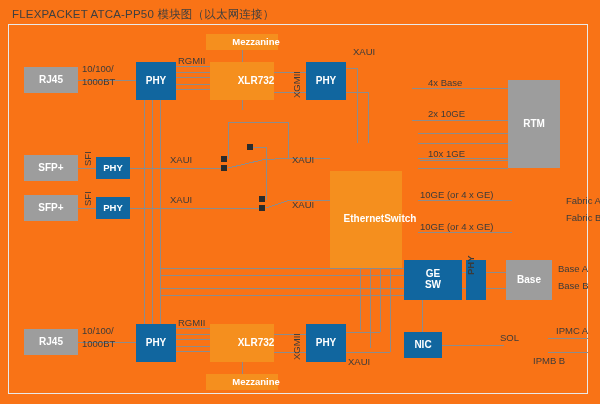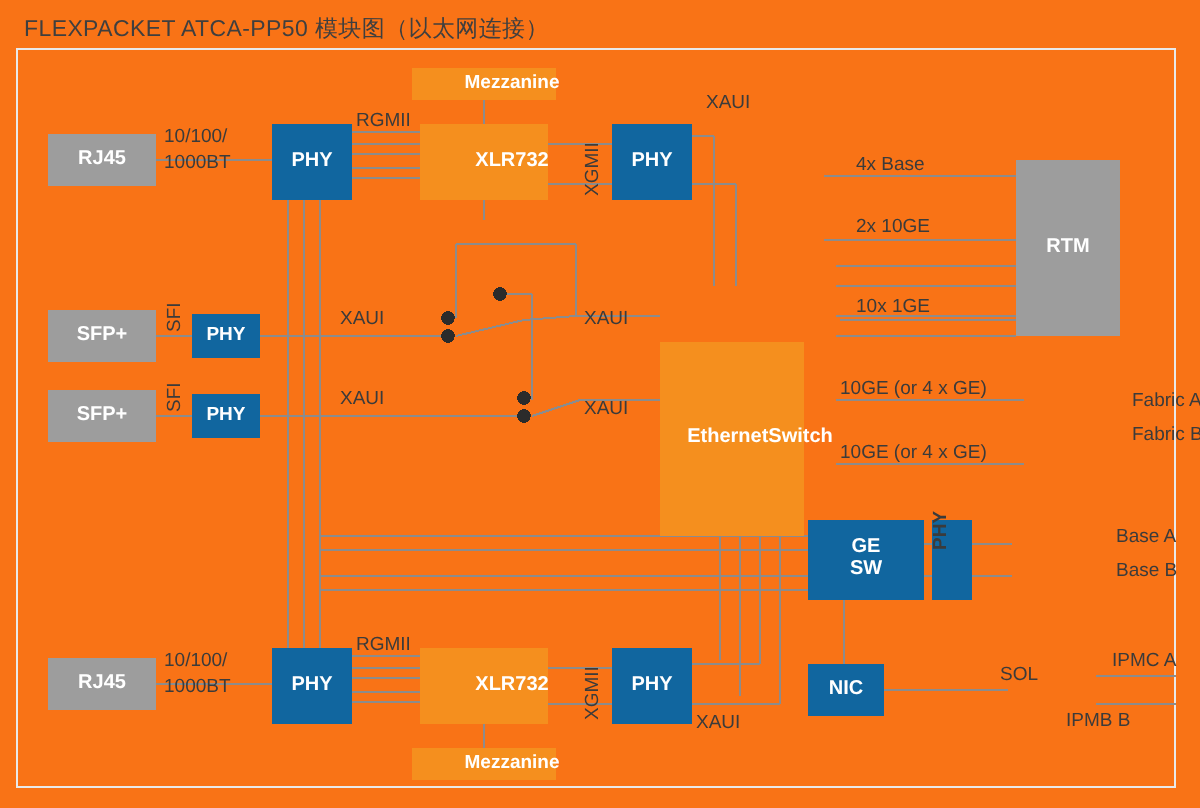--- a/index.html
+++ b/index.html
@@ -158,20 +158,21 @@
 
   <div class="box gray" style="left:508px;top:80px;width:52px;height:88px;font-size:10px;">RTM</div>
 
   <div class="box blue" style="left:404px;top:260px;width:58px;height:40px;font-size:10px;flex-direction:column;">
     <span>GE</span>
     <span>SW</span>
   </div>
   <div class="box blue" style="left:466px;top:260px;width:20px;height:40px;font-size:9.5px;">
     <span class="vlab" style="position:static;transform:rotate(-90deg);">PHY</span>
   </div>
+  <div class="box gray" style="left:506px;top:260px;width:46px;height:40px;font-size:10px;">Base</div>
 
   <div class="box blue" style="left:404px;top:332px;width:38px;height:26px;font-size:10px;">NIC</div>
 
   <div class="box gray" style="left:24px;top:329px;width:54px;height:26px;font-size:10px;">RJ45</div>
   <div class="box blue" style="left:136px;top:324px;width:40px;height:38px;font-size:10px;">PHY</div>
   <div class="box orange" style="left:210px;top:324px;width:64px;height:38px;font-size:10px;">XLR732</div>
   <div class="box orange" style="left:206px;top:374px;width:72px;height:16px;font-size:9.5px;">Mezzanine</div>
   <div class="box blue" style="left:306px;top:324px;width:40px;height:38px;font-size:10px;">PHY</div>
 
   <div class="lab" style="left:82px;top:63px;">10/100/</div>

